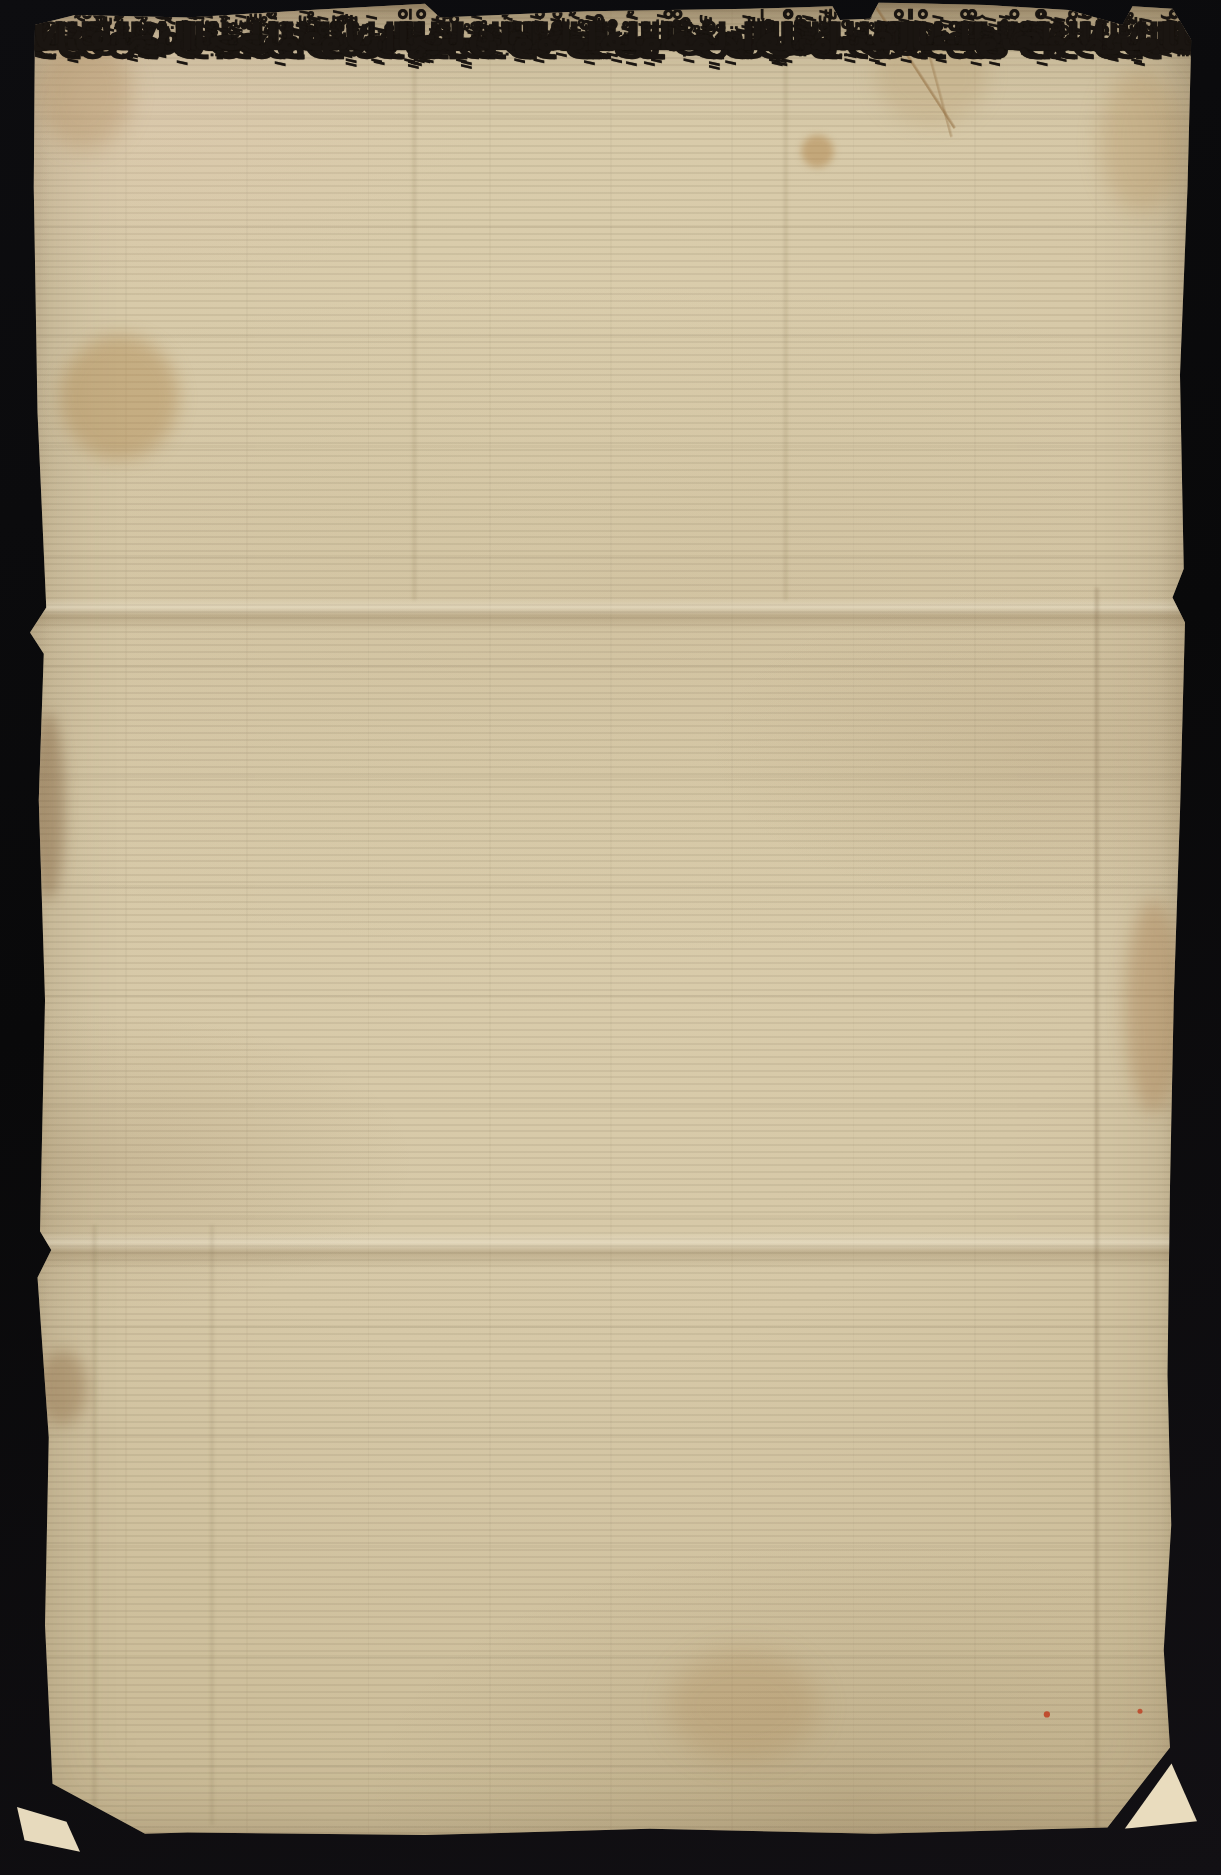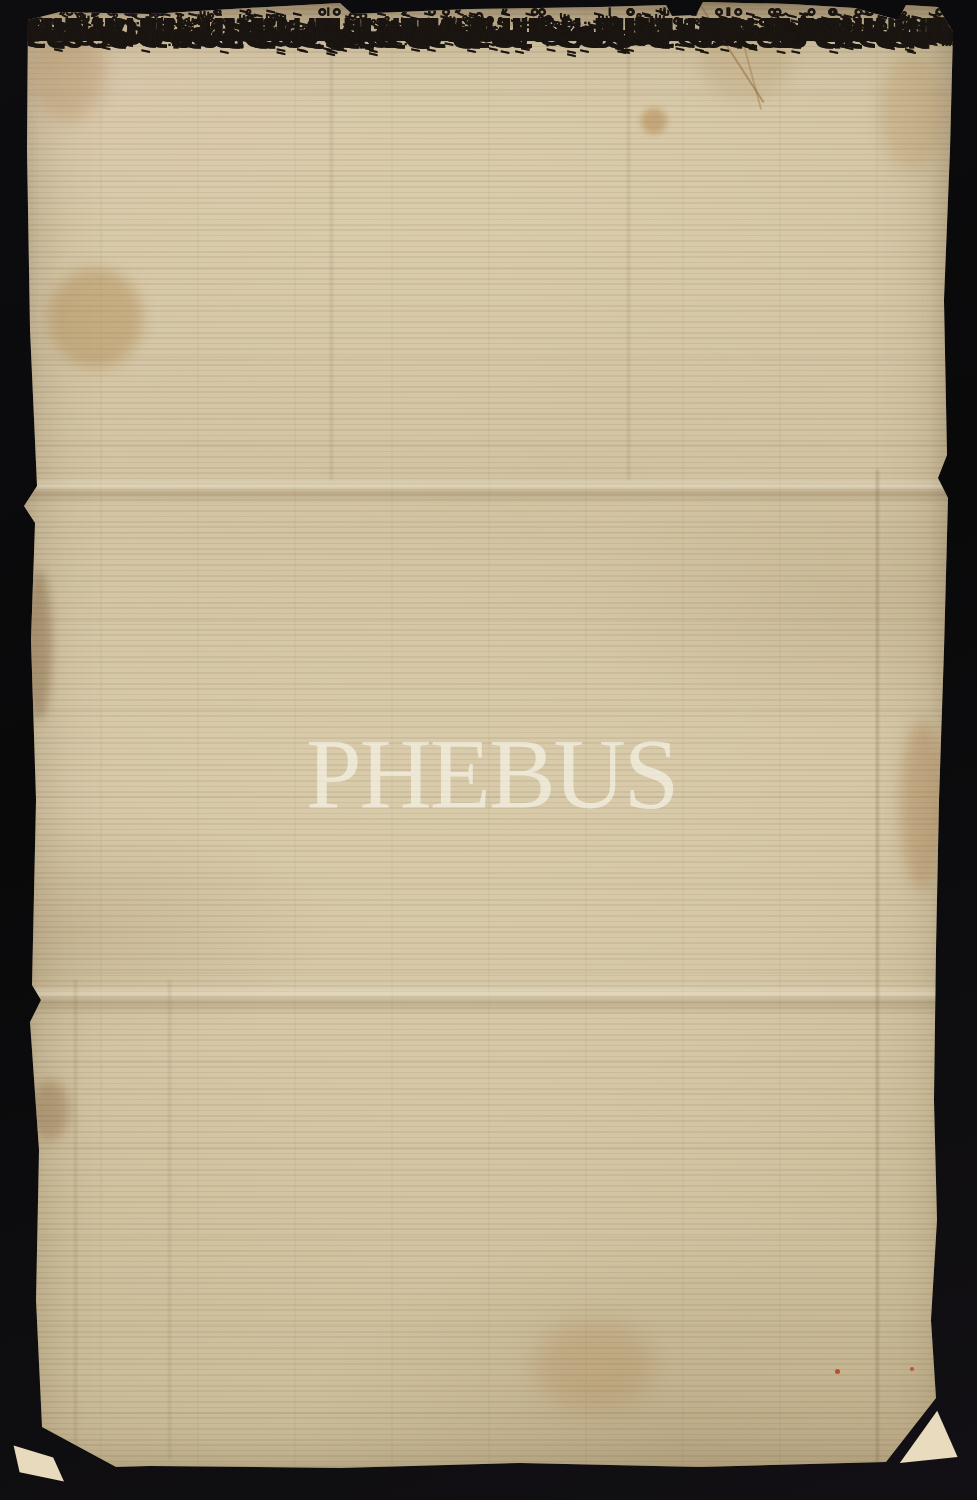--- a/index.html
+++ b/index.html
@@ -187,14 +187,13 @@
     <div class="line">
         <span class="seg">وَنُعْــمٰى وَلِلْــكُفَّارِ اِدْرَاكُ النَّكَالِ</span>
         <span class="seg">وَلَا يَفْنٰى الْجَحِيمُ وَلَا الْجِنَانُ وَمَا اَهْلُوهُمَا اَهْلُ انْتِقَالِــــ</span>
         <span class="seg mark">··</span>
       </div>
   </div>
 
   <div class="flap flap-bl"></div>
   <div class="flap flap-br"></div>
 
-  <div class="watermark">PHEBUS</div>
 </div>
 
 </body></html>

